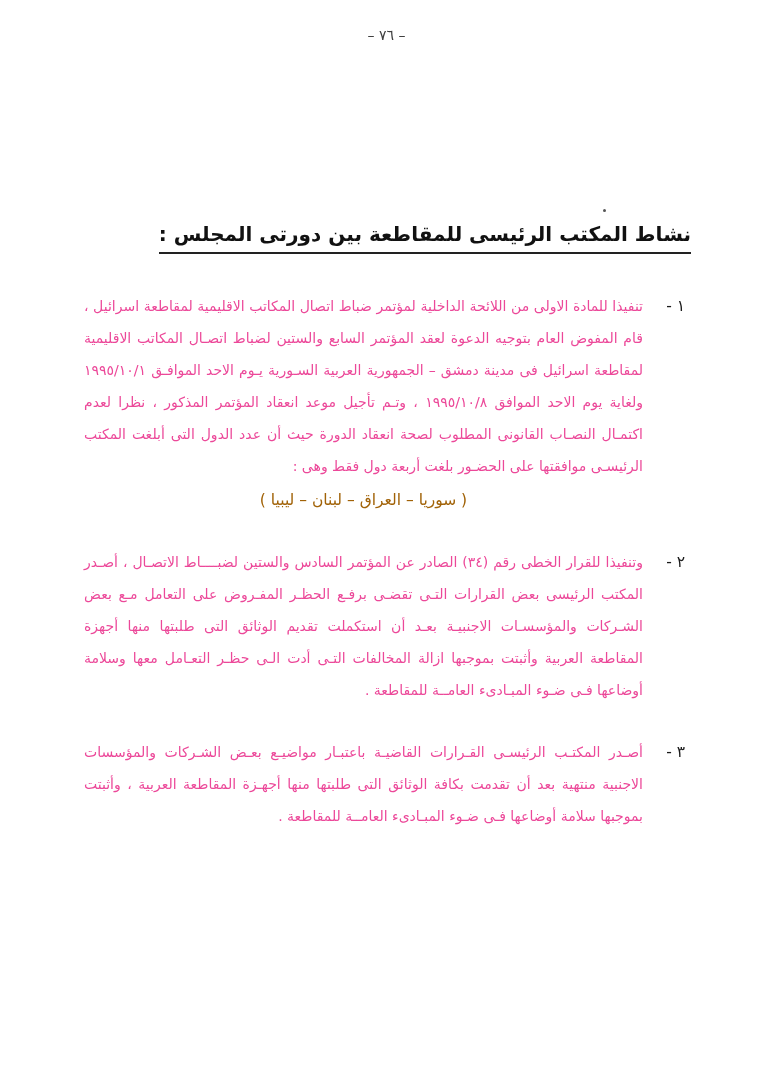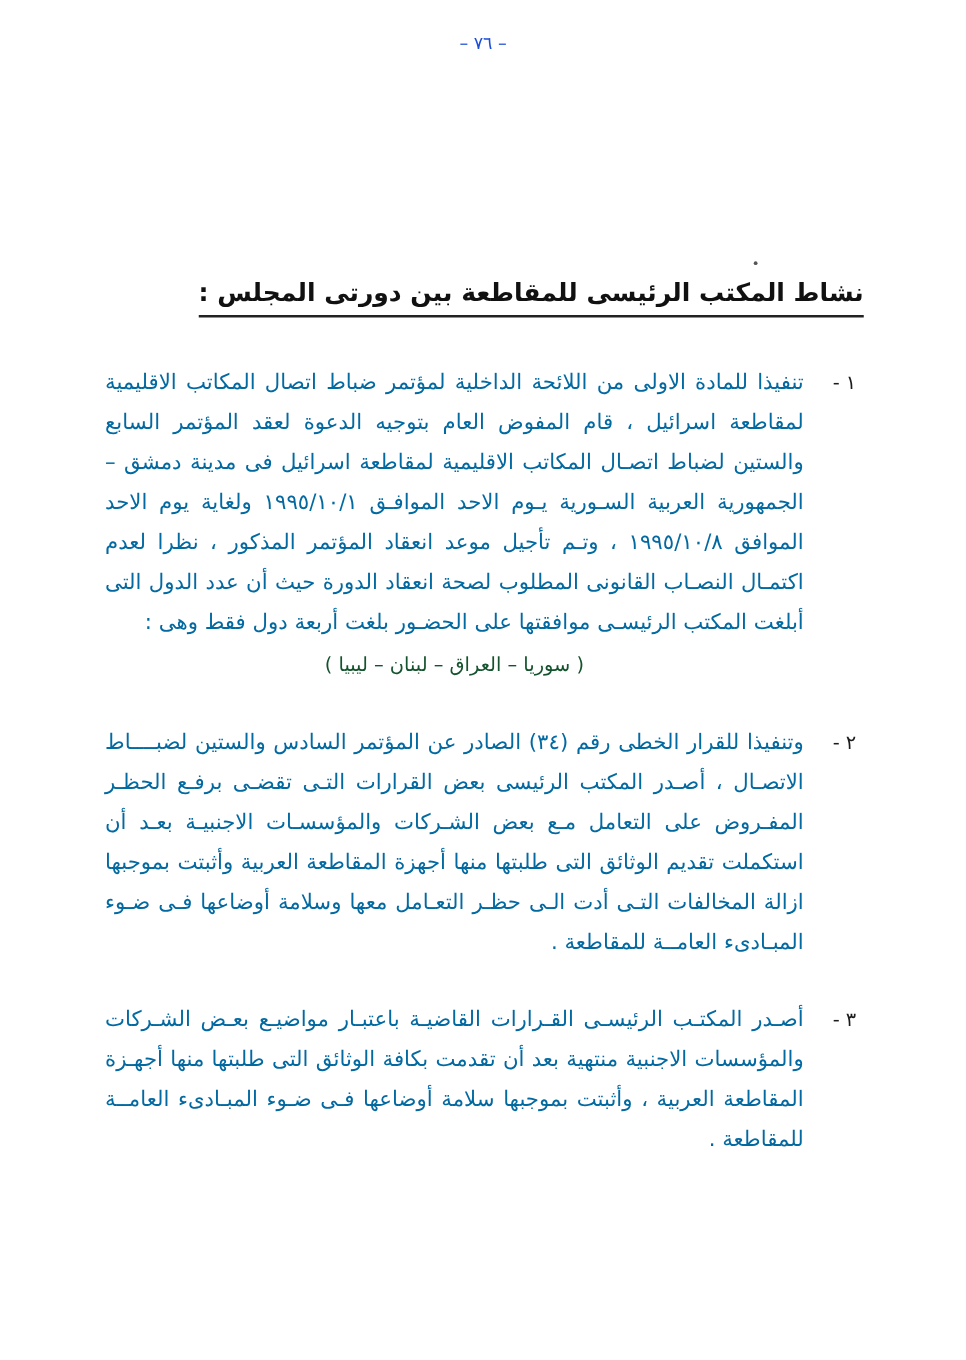--- a/index.html
+++ b/index.html
@@ -20,21 +20,21 @@
     background: #ffffff;
   }
   .page-number {
     position: absolute;
     top: 27px;
     left: 0;
     right: 0;
     text-align: center;
     font-size: 14px;
     letter-spacing: 2px;
-    color: #1d4ed8;
+    color: #404040;
   }
   .scan-dot {
     position: absolute;
     top: 209px;
     left: 603px;
     width: 3px;
     height: 3px;
     border-radius: 50%;
     background: #555;
   }
@@ -63,31 +63,31 @@
   }
   .item-number {
     flex: 0 0 30px;
     font-size: 15.5px;
     line-height: 32px;
     white-space: nowrap;
     color: #1b1b1b;
   }
   .item-body { flex: 1; }
   .item-text {
-    font-size: 17px;
+    font-size: 14px;
     line-height: 32px;
     text-align: justify;
-    color: #0369a1;
+    color: #ec4899;
   }
   .item-subtext {
     font-size: 15.5px;
     line-height: 32px;
     text-align: center;
     margin-top: 2px;
-    color: #14532d;
+    color: #a16207;
   }
 </style>
 </head>
 <body>
 
 <div class="page">
 
   <div class="page-number">– ٧٦ –</div>
 
   <div class="scan-dot"></div>

